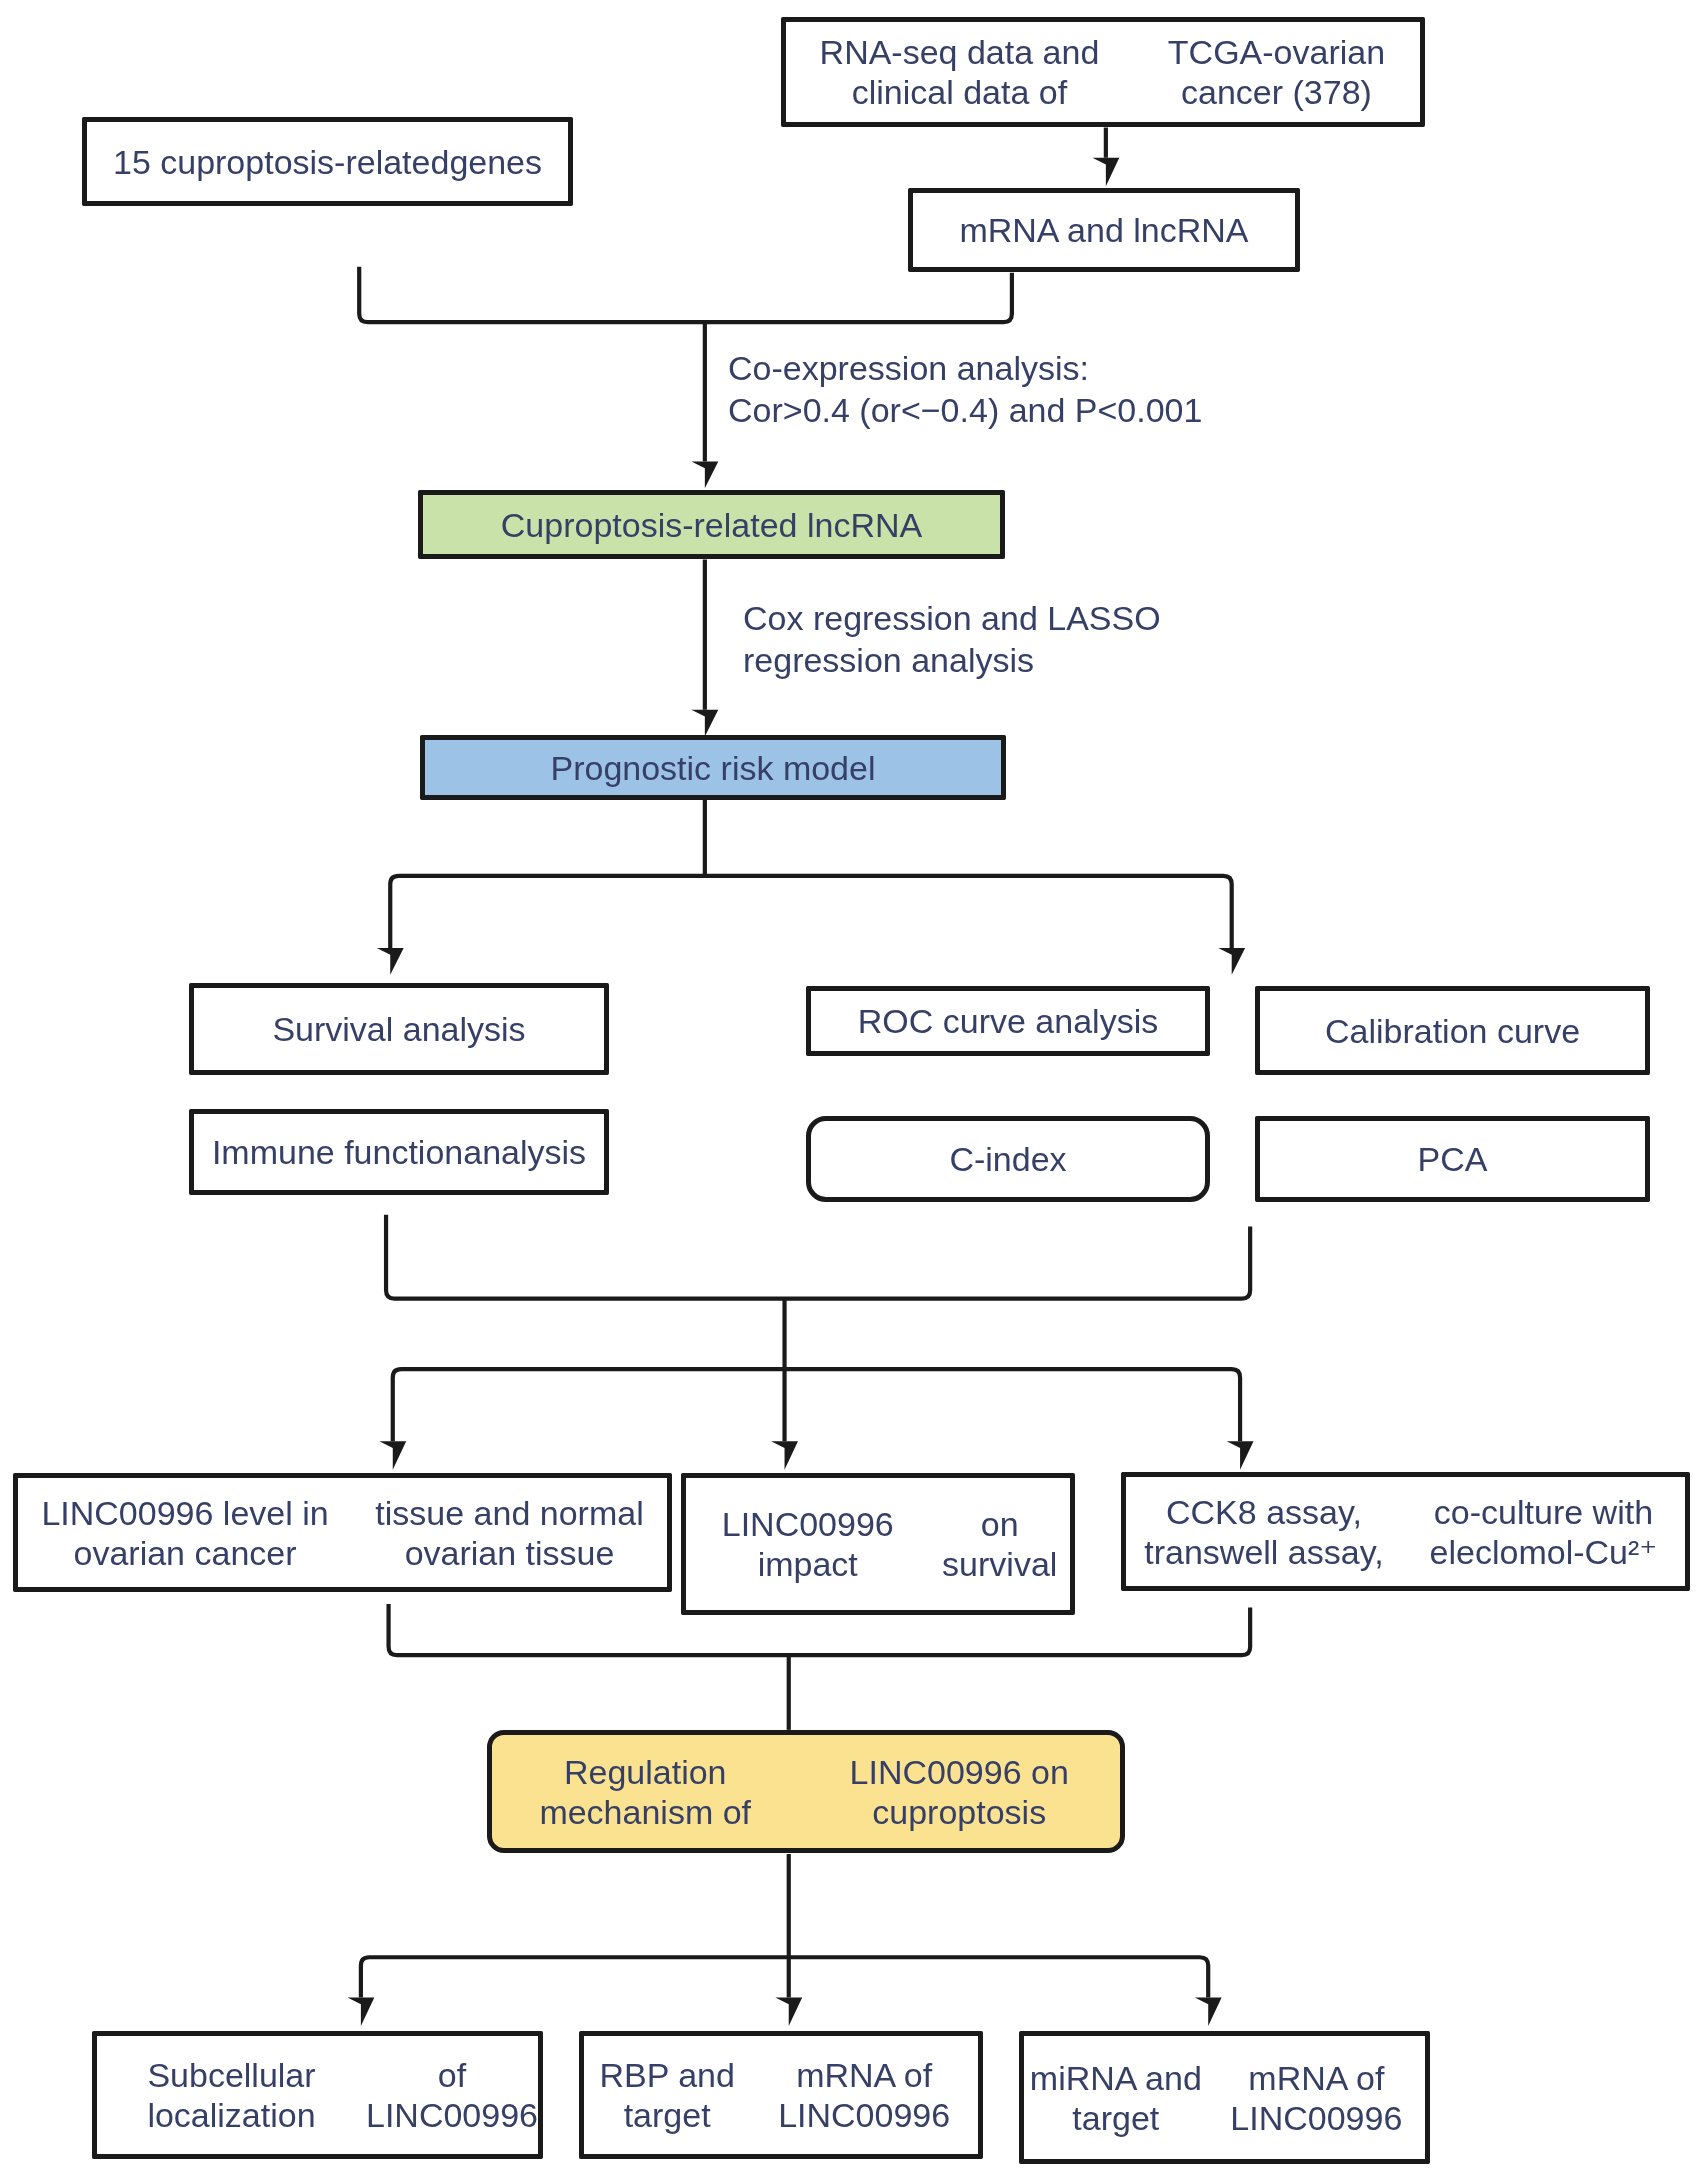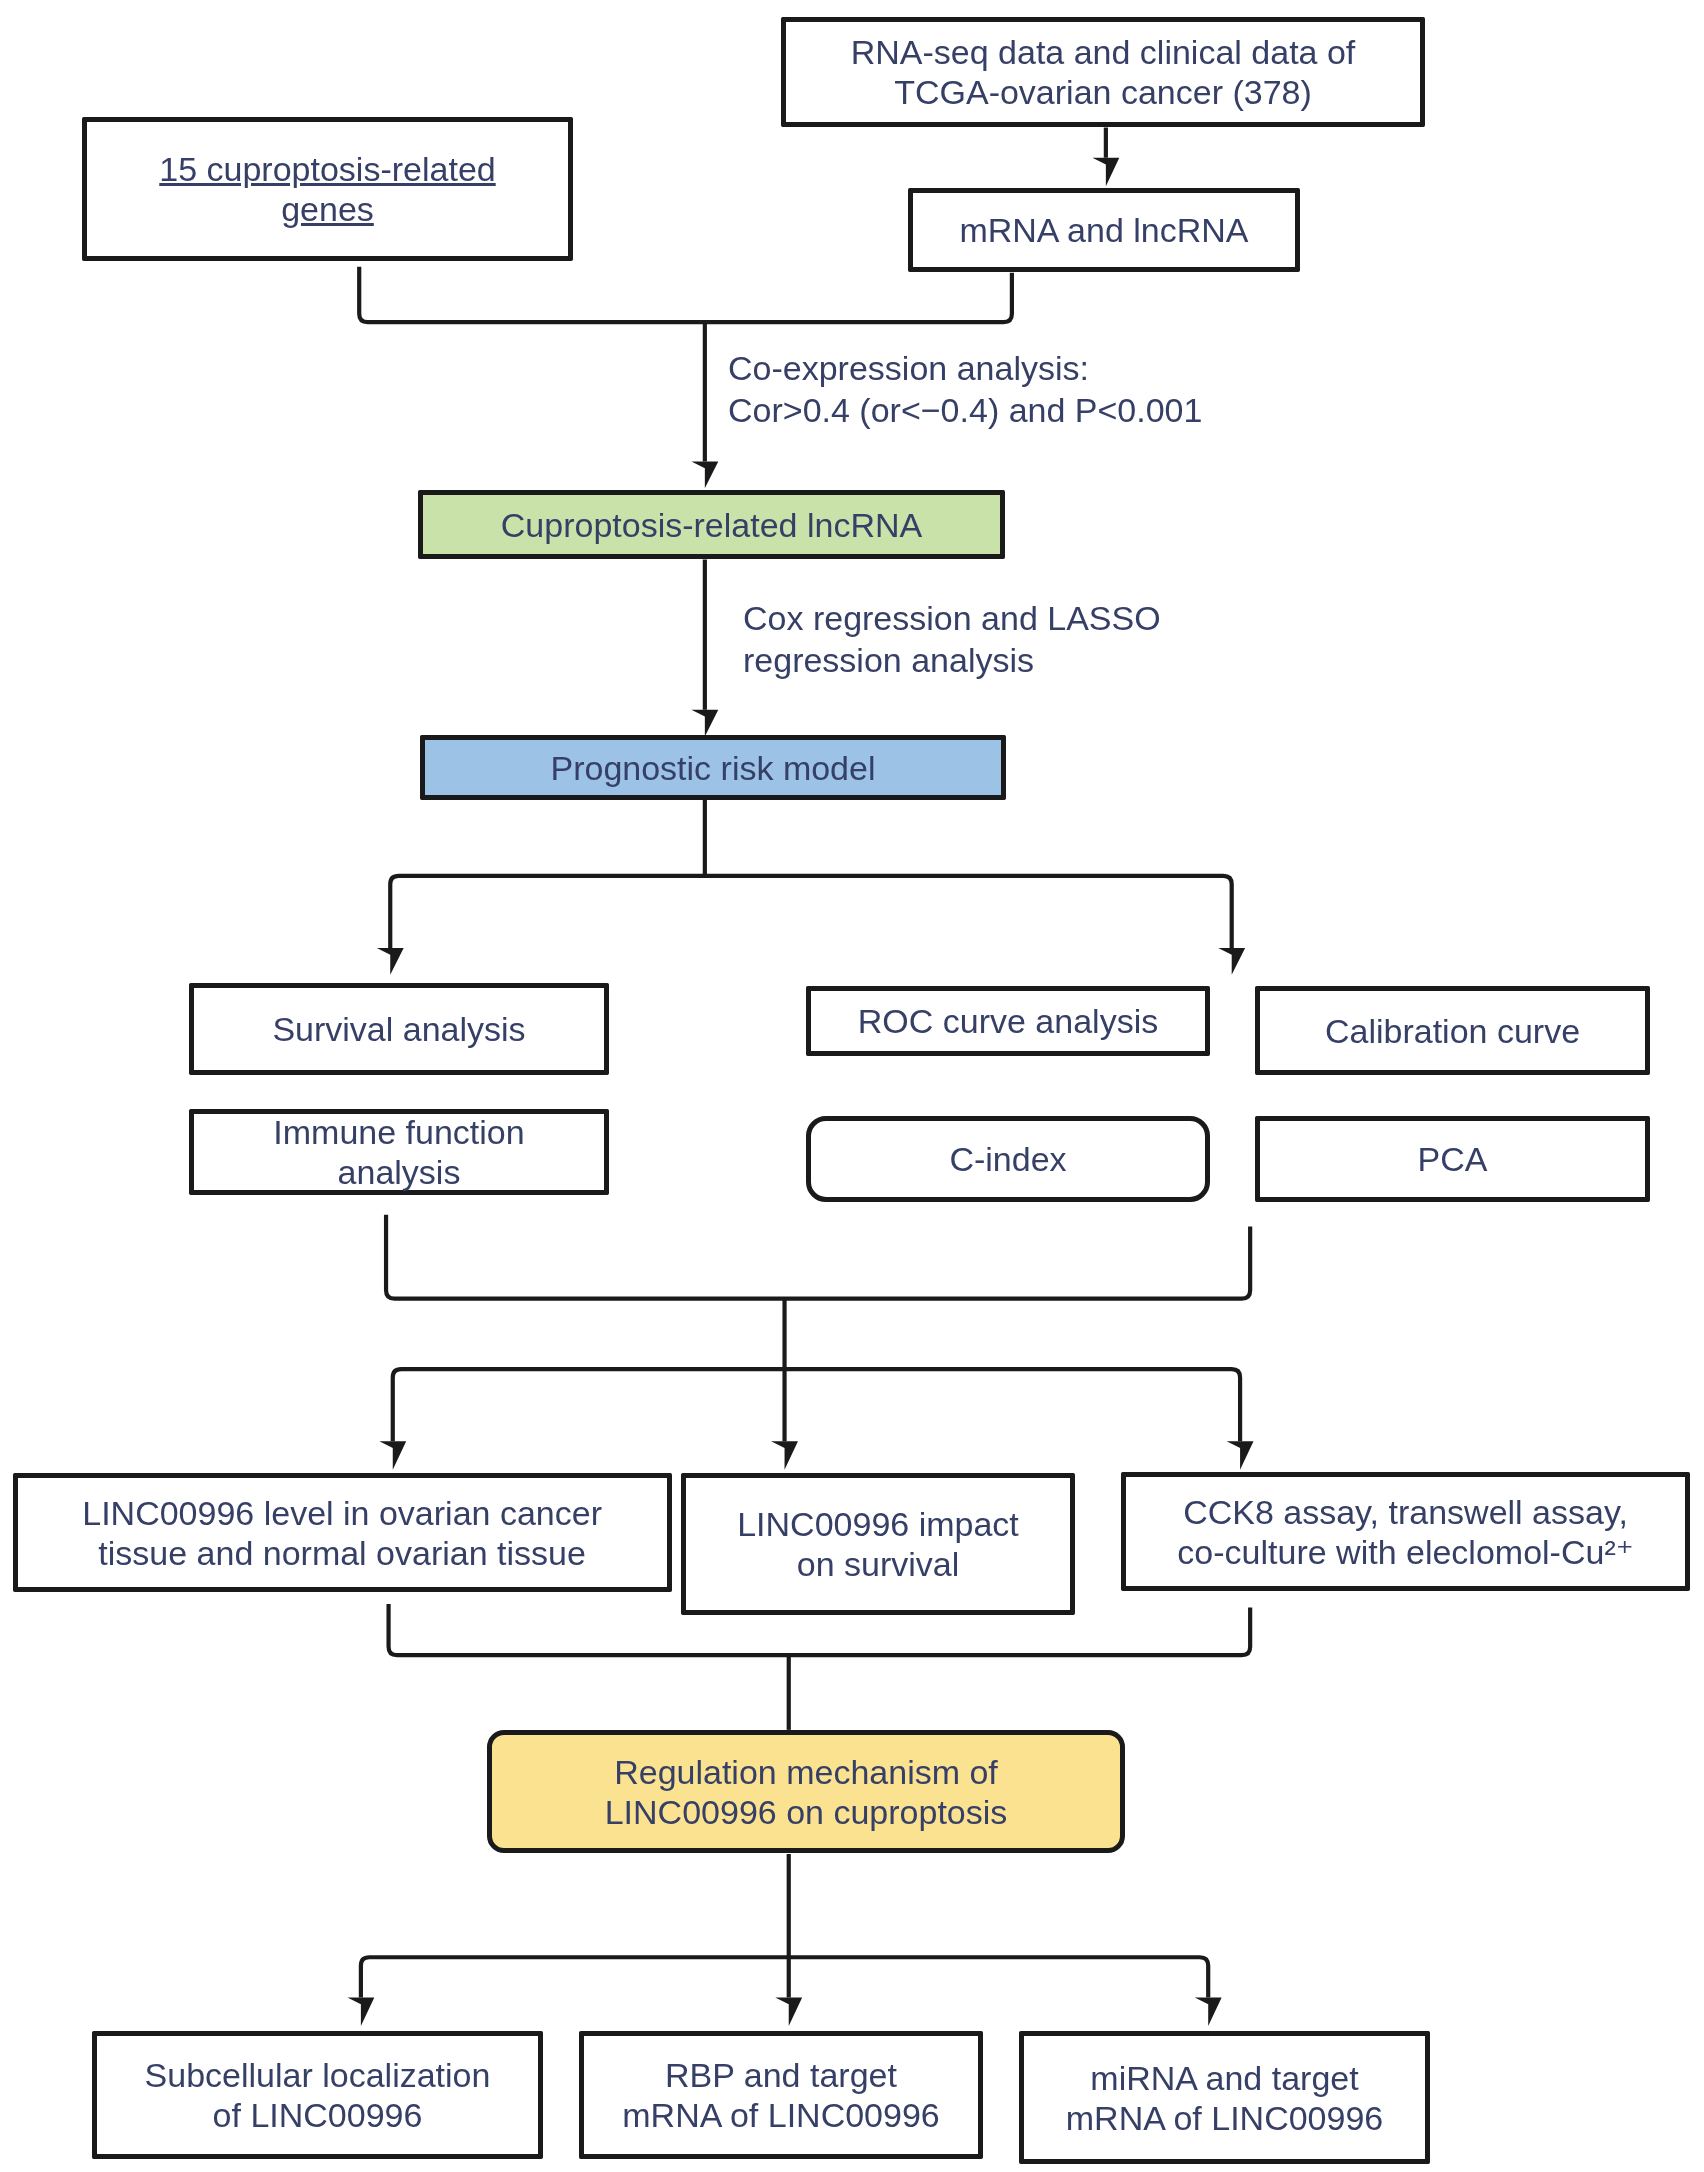--- a/index.html
+++ b/index.html
@@ -22,21 +22,21 @@
   }
   svg.connectors{position:absolute;left:0;top:0;z-index:1;}
   svg.connectors path{fill:none;stroke:var(--line_color);stroke-width:5;}
   svg.connectors polygon{fill:var(--line_color);stroke:none;}
   .fbox{
     position:absolute;
     box-sizing:border-box;
     border:5px solid var(--line_color);
     background:var(--white_fill);
     border-radius:1.7px;
-    display:flex;flex-direction:column;
+    display:flex;
     align-items:center;justify-content:center;
     text-align:center;
     font-size:34px;line-height:40px;
     z-index:2;
   }
   .fbox.green{background:var(--green_fill);}
   .fbox.blue{background:var(--blue_fill);}
   .fbox.yellow{background:var(--yellow_fill);border-radius:17px;}
   .note{
     position:absolute;
@@ -85,21 +85,21 @@
     <polygon points="414,2381 446,2381 430,2415 430,2389"></polygon>
     <polygon points="924,2381 956,2381 940,2415 940,2389"></polygon>
     <polygon points="1424,2381 1456,2381 1440,2415 1440,2389"></polygon>
   </svg>
 
   <div class="fbox" style="left:781px;top:17px;width:644px;height:110px;">
     <span>RNA-seq data and clinical data of</span>
     <span>TCGA-ovarian cancer (378)</span>
   </div>
 
-  <div class="fbox" style="left:82px;top:117px;width:491px;height:144px;text-decoration:underline;">
+  <div class="fbox" style="left:82px;top:117px;width:491px;height:89px;">
     <span>15 cuproptosis-related</span>
     <span>genes</span>
   </div>
 
   <div class="fbox" style="left:908px;top:188px;width:392px;height:84px;">
     <span>mRNA and lncRNA</span>
   </div>
 
   <div class="note" style="left:728px;top:347px;">
     <div>Co-expression analysis:</div>

